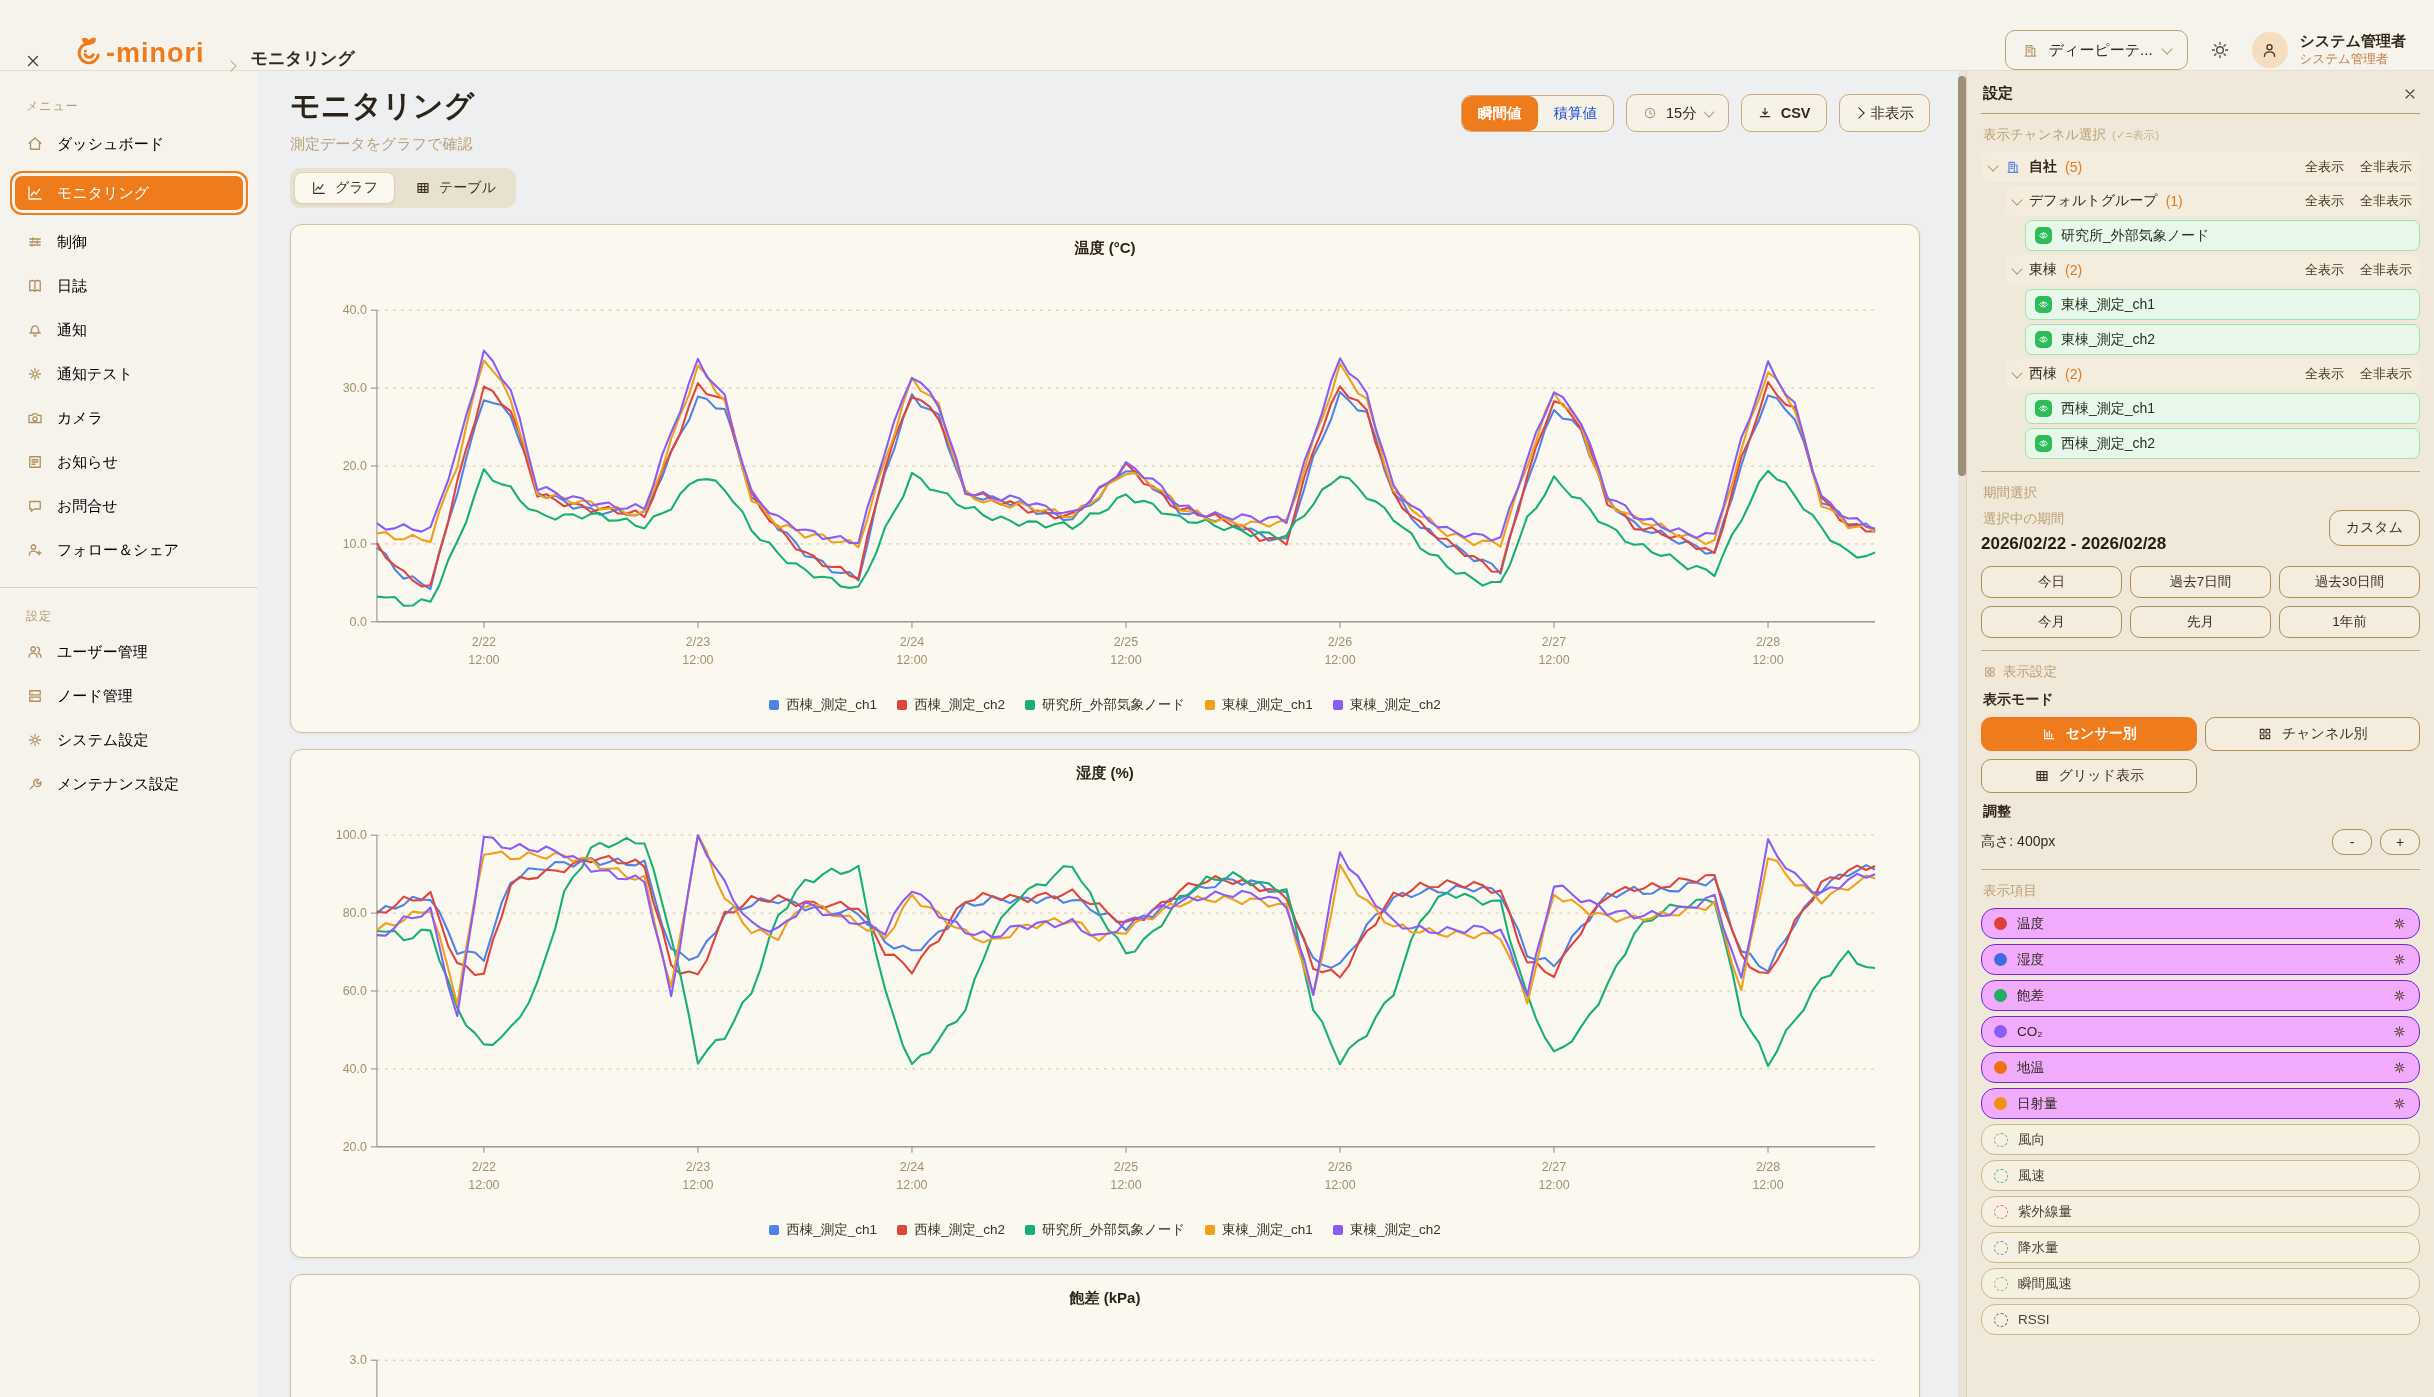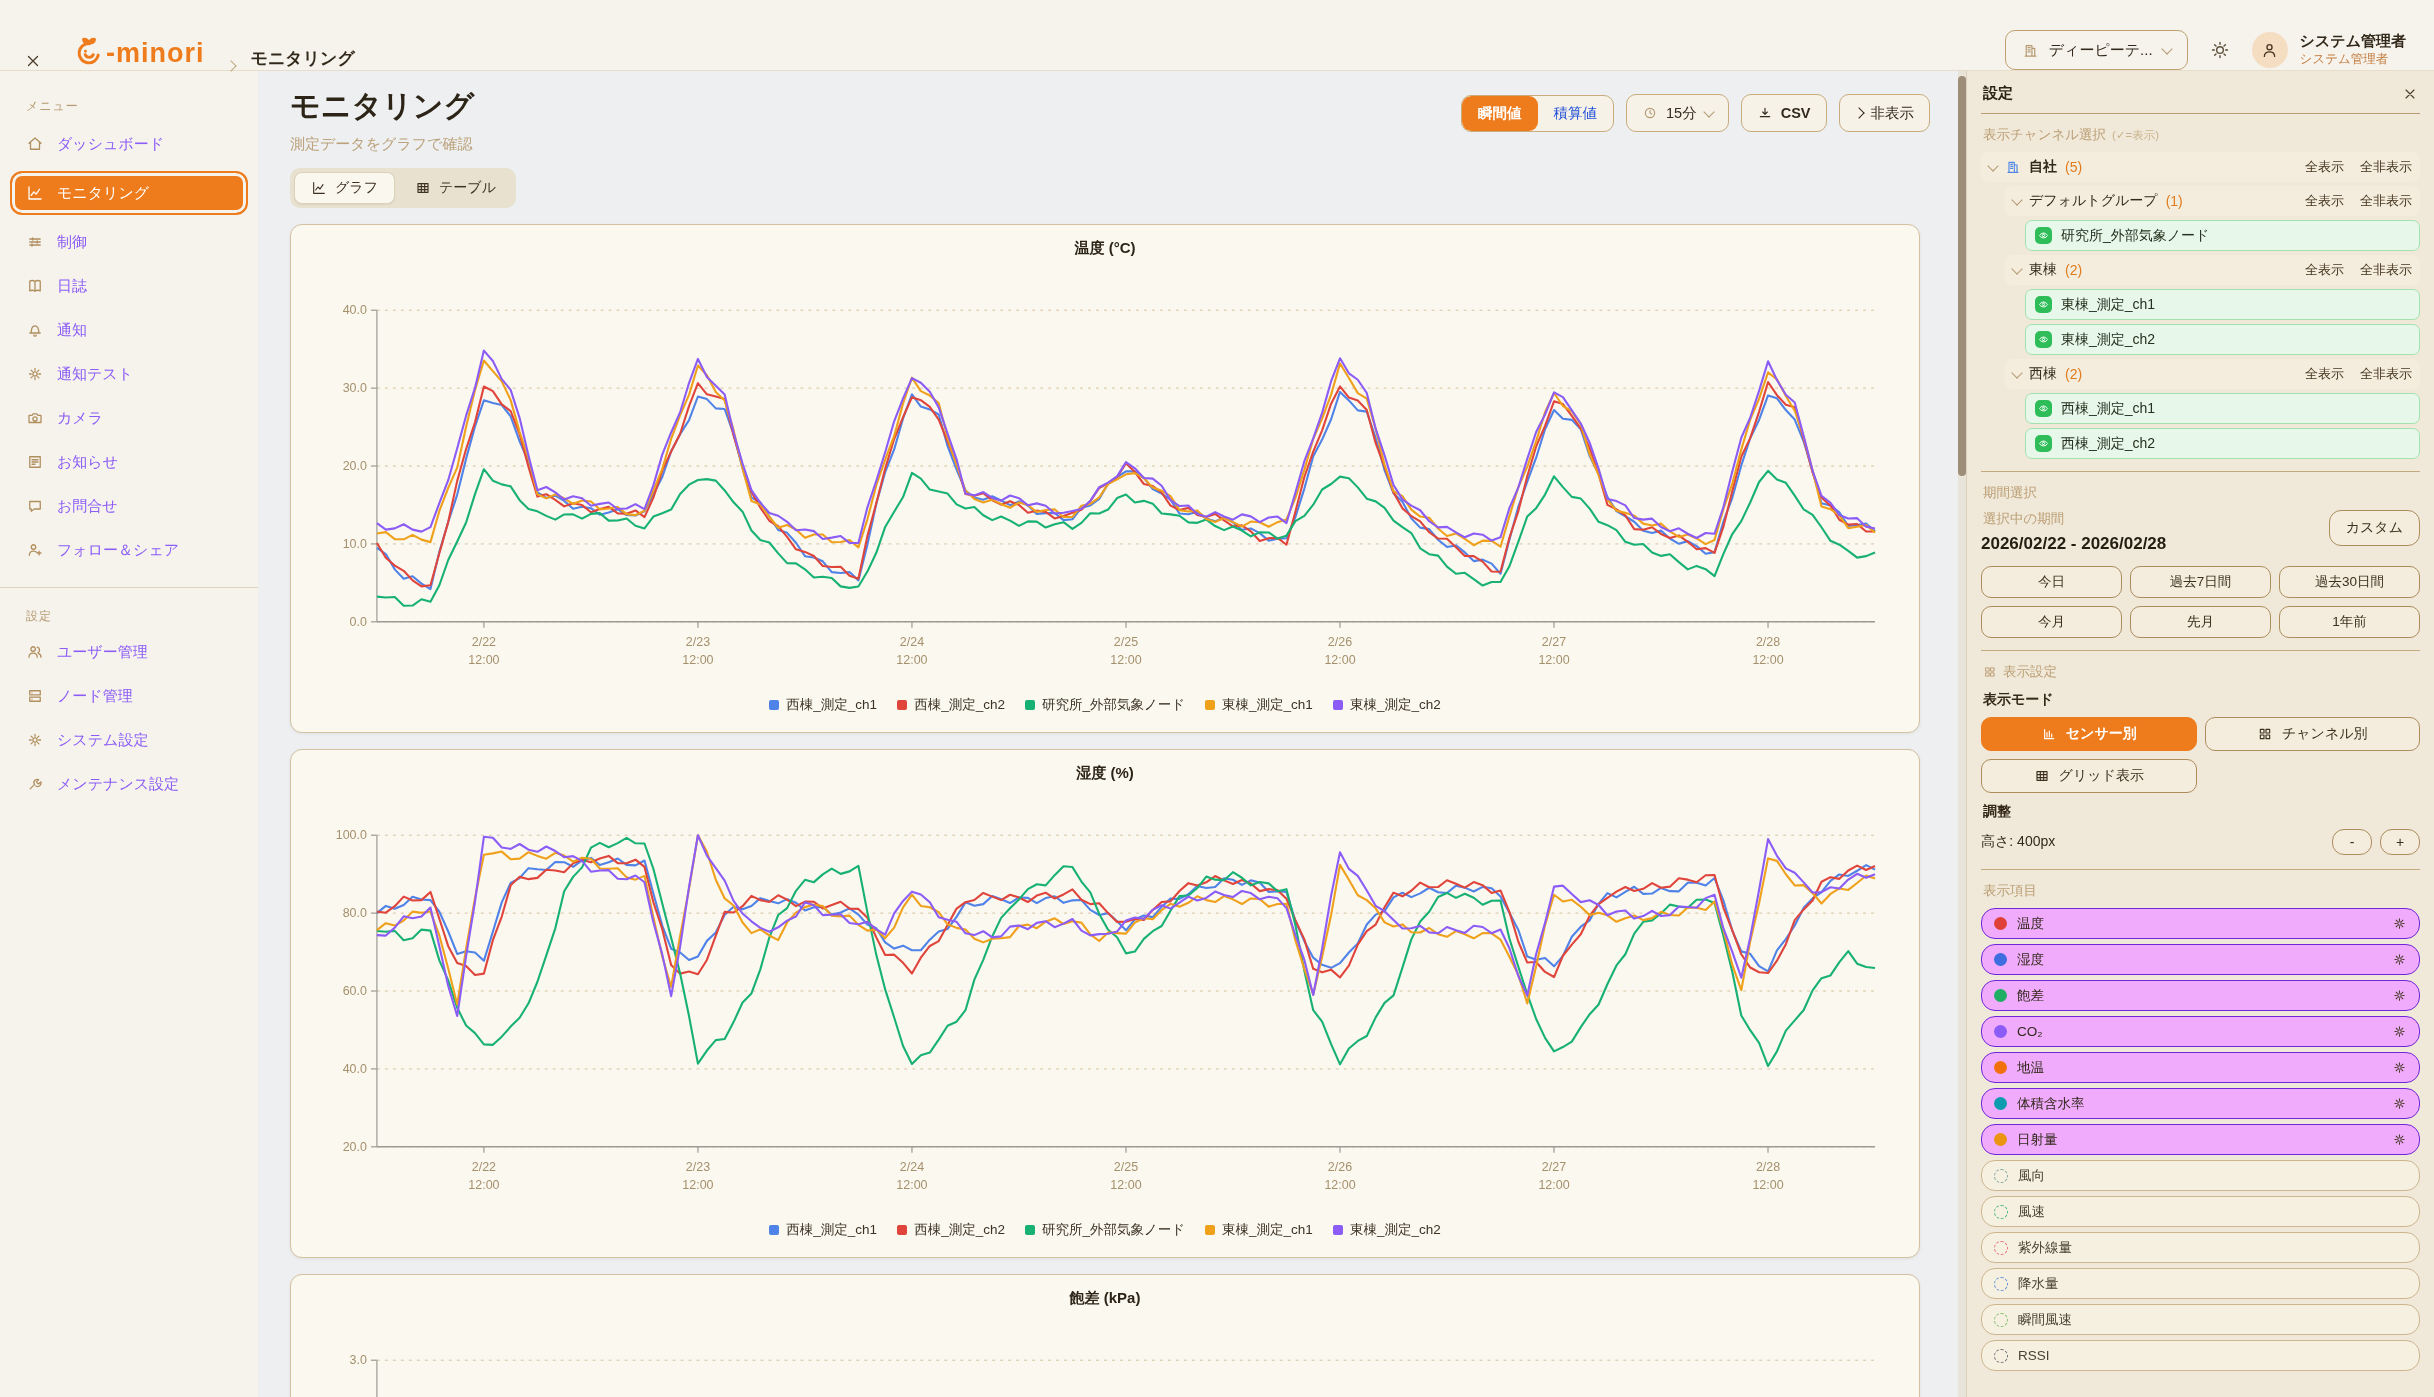--- a/index.html
+++ b/index.html
@@ -19,21 +19,21 @@
   .org-pill{display:flex;align-items:center;gap:10px;height:38px;padding:0 16px;border:1px solid #bfa071;
             border-radius:10px;color:#32291b;font-size:15px;cursor:pointer;background:#f6f3ec}
   .userbox{display:flex;align-items:center;gap:12px}
   .avatar{width:36px;height:36px;border-radius:50%;background:#f5ddc2;display:flex;align-items:center;justify-content:center;color:#4a3623}
   .uname{font-size:15px;font-weight:bold;line-height:1.25}
   .urole{font-size:12.5px;color:#c57f44}
   
   .sidebar{position:absolute;left:0;top:70px;bottom:0;width:258px;background:#f6f3ec;border-right:1px solid #e6ddcb;}
   .menu-label{font-size:12px;color:#b59a72;margin:28px 0 10px 26px;letter-spacing:1px}
   .side-item{display:flex;align-items:center;gap:13px;height:38px;margin:6px 12px;padding:0 14px;border-radius:12px;
-             font-size:15px;color:#8b5cf6;cursor:pointer}
+             font-size:15px;color:#000000;cursor:pointer}
   .side-item .ic{color:#b08e5e}
   .side-item.active{background:#ee7c1d;color:#fff;border:2px solid #ee7c1d;box-shadow:inset 0 0 0 3px #f6f3ec;height:40px;margin:8px 10px}
   .side-item.active .ic{color:#fff}
   .side-divider{border-top:1px solid #ddd2bd;margin:18px 0 0 0}
   .settings-label{font-size:12px;color:#b59a72;margin:20px 0 8px 26px;letter-spacing:1px}
   
   .main{position:absolute;left:258px;top:70px;width:1700px;bottom:0;background:#edeff1;overflow:hidden}
   .main-header{display:flex;justify-content:space-between;align-items:flex-start;padding:16px 28px 0 32px}
   .page-title{font-size:30px;font-weight:bold;color:#2c2517;margin:0}
   .page-sub{font-size:15px;color:#bca17a;margin-top:8px}
@@ -674,29 +674,20 @@
       <div class="item-row act">
       <span class="dot" style="background:#f2700c"></span>
       <span>地温</span>
       <span class="item-gear">
           <svg class="ic" width="15" height="15" viewBox="0 0 24 24" fill="none" stroke="currentColor" stroke-width="1.7" stroke-linecap="round" stroke-linejoin="round">
             <path d="M12 9.2 A2.8 2.8 0 1 0 12 14.8 A2.8 2.8 0 1 0 12 9.2 M12 4.6 V7 M12 17 V19.4 M4.6 12 H7 M17 12 H19.4 M6.8 6.8 L8.5 8.5 M15.5 15.5 L17.2 17.2 M17.2 6.8 L15.5 8.5 M8.5 15.5 L6.8 17.2"></path>
           </svg>
         </span>
       </div>
       <div class="item-row act">
-      <span class="dot" style="background:#0d9bb0"></span>
-      <span>体積含水率</span>
-      <span class="item-gear">
-          <svg class="ic" width="15" height="15" viewBox="0 0 24 24" fill="none" stroke="currentColor" stroke-width="1.7" stroke-linecap="round" stroke-linejoin="round">
-            <path d="M12 9.2 A2.8 2.8 0 1 0 12 14.8 A2.8 2.8 0 1 0 12 9.2 M12 4.6 V7 M12 17 V19.4 M4.6 12 H7 M17 12 H19.4 M6.8 6.8 L8.5 8.5 M15.5 15.5 L17.2 17.2 M17.2 6.8 L15.5 8.5 M8.5 15.5 L6.8 17.2"></path>
-          </svg>
-        </span>
-      </div>
-      <div class="item-row act">
       <span class="dot" style="background:#eb9410"></span>
       <span>日射量</span>
       <span class="item-gear">
           <svg class="ic" width="15" height="15" viewBox="0 0 24 24" fill="none" stroke="currentColor" stroke-width="1.7" stroke-linecap="round" stroke-linejoin="round">
             <path d="M12 9.2 A2.8 2.8 0 1 0 12 14.8 A2.8 2.8 0 1 0 12 9.2 M12 4.6 V7 M12 17 V19.4 M4.6 12 H7 M17 12 H19.4 M6.8 6.8 L8.5 8.5 M15.5 15.5 L17.2 17.2 M17.2 6.8 L15.5 8.5 M8.5 15.5 L6.8 17.2"></path>
           </svg>
         </span>
       </div>
       <div class="item-row inact">
       <span class="dot-dash" style="border-color:#7aa5a0"></span>

